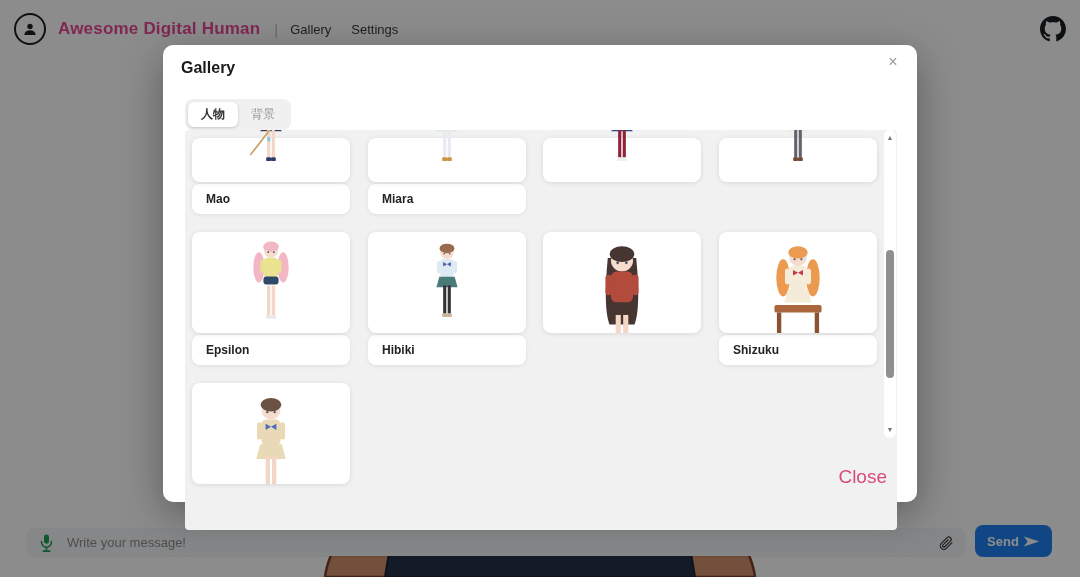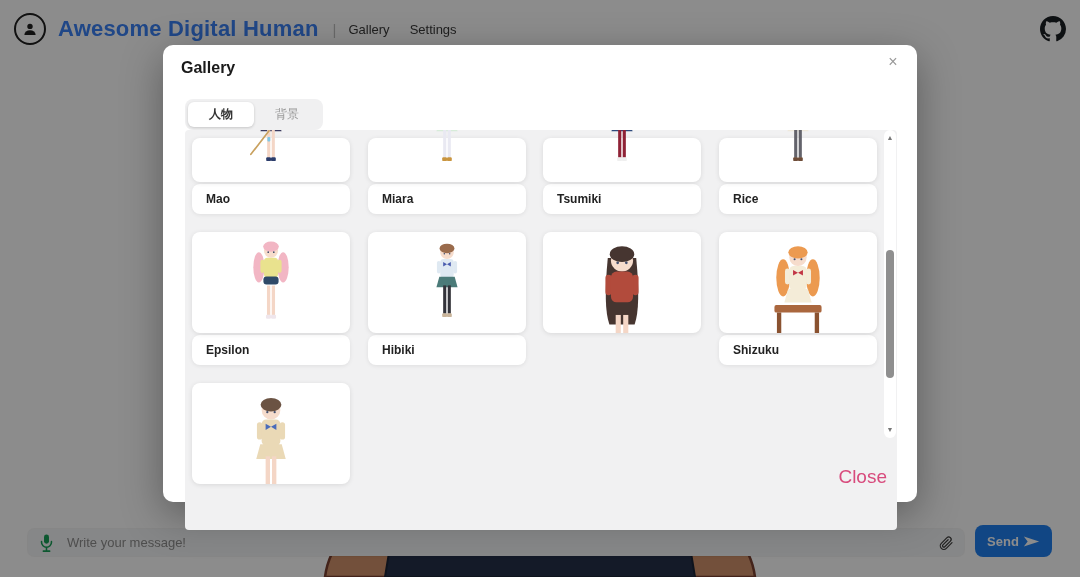--- a/index.html
+++ b/index.html
@@ -4,21 +4,21 @@
 <style>
   * { margin:0; padding:0; box-sizing:border-box; }
   body { background:#222; font-family:"Liberation Sans", sans-serif; }
   .screen { position:relative; width:1080px; height:577px; background:#fff; overflow:hidden; }
 
   
   .app-header { position:absolute; top:0; left:0; right:0; height:58px; background:#fff;
     display:flex; align-items:center; z-index:2; }
   .avatar { width:32px; height:32px; border:2px solid #1f1f1f; border-radius:50%;
     margin-left:14px; display:flex; align-items:center; justify-content:center; flex:none; }
-  .app-title { margin-left:12px; font-size:22px; font-weight:700; color:#3b82f6; letter-spacing:.2px; }
+  .app-title { margin-left:12px; font-size:17px; font-weight:700; color:#ec4899; letter-spacing:.2px; }
   .nav-divider { margin:0 12px 0 14px; color:#c0c0c0; font-size:15px; }
   .nav-item { font-size:13px; color:#3a3a3a; margin-right:20px; cursor:pointer; }
   .gh { margin-left:auto; margin-right:14px; display:flex; }
 
   
   .bg-arcs { position:absolute; left:400px; top:28px; z-index:1; }
   .bg-torso { position:absolute; left:300px; top:492px; z-index:1; }
 
   
   .chat-bar { position:absolute; left:28px; top:529px; width:936px; height:27px;
@@ -37,21 +37,21 @@
   .overlay { position:absolute; inset:0; background:rgba(0,0,0,.45); z-index:4; }
 
   
   .modal { position:absolute; left:163px; top:45px; width:754px; height:457px; background:#fff;
     border-radius:10px; z-index:5; box-shadow:0 12px 40px rgba(0,0,0,.35); }
   .modal-title { position:absolute; left:18px; top:14px; font-size:16px; font-weight:700; color:#1a1a1a; }
   .modal-x { position:absolute; right:14px; top:8px; font-size:16px; color:#9a9a9a; cursor:pointer;
     width:20px; text-align:center; }
   .tabs { position:absolute; left:22px; top:54px; display:inline-flex; background:#f0f0f1;
     border-radius:8px; padding:3px; }
-  .tab { font-size:12px; padding:4px 21px; border-radius:6px; color:#9a9a9a; cursor:pointer; }
+  .tab { font-size:12px; padding:4px 13px; border-radius:6px; color:#9a9a9a; cursor:pointer; }
   .tab.active { background:#fff; color:#333; font-weight:700; box-shadow:0 1px 3px rgba(0,0,0,.18); }
 
   .viewport { position:absolute; left:22px; top:85px; width:712px; height:400px; overflow:hidden;
     background:#f1f1f2; border-radius:4px; }
   .grid-content { position:absolute; left:0; top:-49px; width:692px; height:460px; }
   .card { position:absolute; width:158px; cursor:pointer; }
   .imgbox { position:relative; background:#fff; border-radius:8px; box-shadow:0 1px 5px rgba(0,0,0,.10); }
   .row-clip-top .imgbox { overflow:visible; height:44px; }
   .row-full .imgbox, .row-clip-bottom .imgbox { overflow:hidden; height:101px; }
   .figure { position:absolute; left:50%; transform:translateX(-50%); }
@@ -189,40 +189,38 @@
                 <rect x="29" y="49" width="8" height="26" rx="4" fill="#ffffff"></rect>
                 <rect x="63" y="49" width="8" height="26" rx="4" fill="#ffffff"></rect>
                 <rect x="36" y="45" width="28" height="39" rx="7" fill="#ffffff"></rect>
                 <path d="M34,82 h32 l6,22 h-44 z" fill="#2e4a7c"></path>
                 <rect x="42" y="100" width="6.5" height="59" fill="#8f2236"></rect>
                 <rect x="51.5" y="100" width="6.5" height="59" fill="#8f2236"></rect>
                 <rect x="40" y="158" width="10" height="8" rx="2.5" fill="#efefef"></rect>
                 <rect x="50" y="158" width="10" height="8" rx="2.5" fill="#efefef"></rect>
               </svg>
             </div>
-            <div class="card-label">Tsumiki</div>
           </div>
           <div class="card row-clip-top" style="left: 534px; top: 57px;">
             <div class="imgbox">
               <svg viewBox="0 0 100 190" class="figure" height="92" width="48" style="height: 92px; bottom: 9px;">
                 <circle cx="50" cy="31" r="14" fill="#f4d6c6"></circle>
                 <ellipse cx="50" cy="23" rx="15.5" ry="10" fill="#4a3a32"></ellipse>
                 <circle cx="44.5" cy="34" r="1.7" fill="#44506e"></circle>
                 <circle cx="55.5" cy="34" r="1.7" fill="#44506e"></circle>
                 <rect x="29" y="49" width="8" height="26" rx="4" fill="#ffffff"></rect>
                 <rect x="63" y="49" width="8" height="26" rx="4" fill="#ffffff"></rect>
                 <rect x="36" y="45" width="28" height="39" rx="7" fill="#ffffff"></rect>
                 <path d="M34,82 h32 l6,22 h-44 z" fill="#efe9dc"></path>
                 <rect x="42" y="100" width="6.5" height="59" fill="#63636b"></rect>
                 <rect x="51.5" y="100" width="6.5" height="59" fill="#63636b"></rect>
                 <rect x="40" y="158" width="10" height="8" rx="2.5" fill="#6e4c38"></rect>
                 <rect x="50" y="158" width="10" height="8" rx="2.5" fill="#6e4c38"></rect>
               </svg>
             </div>
-            <div class="card-label">Rice</div>
           </div>
           <div class="card row-full" style="left: 7px; top: 151px;">
             <div class="imgbox">
               <svg viewBox="0 0 100 190" class="figure" height="96" width="51" style="height: 96px; top: 3px;">
                 <ellipse cx="26" cy="64" rx="11" ry="30" fill="#f2b6c4"></ellipse>
                 <ellipse cx="74" cy="64" rx="11" ry="30" fill="#f2b6c4"></ellipse>
                 <circle cx="50" cy="31" r="14" fill="#f6dccc"></circle>
                 <ellipse cx="50" cy="23" rx="15.5" ry="10" fill="#f2b6c4"></ellipse>
                 <circle cx="44.5" cy="34" r="1.7" fill="#44506e"></circle>
                 <circle cx="55.5" cy="34" r="1.7" fill="#44506e"></circle>

